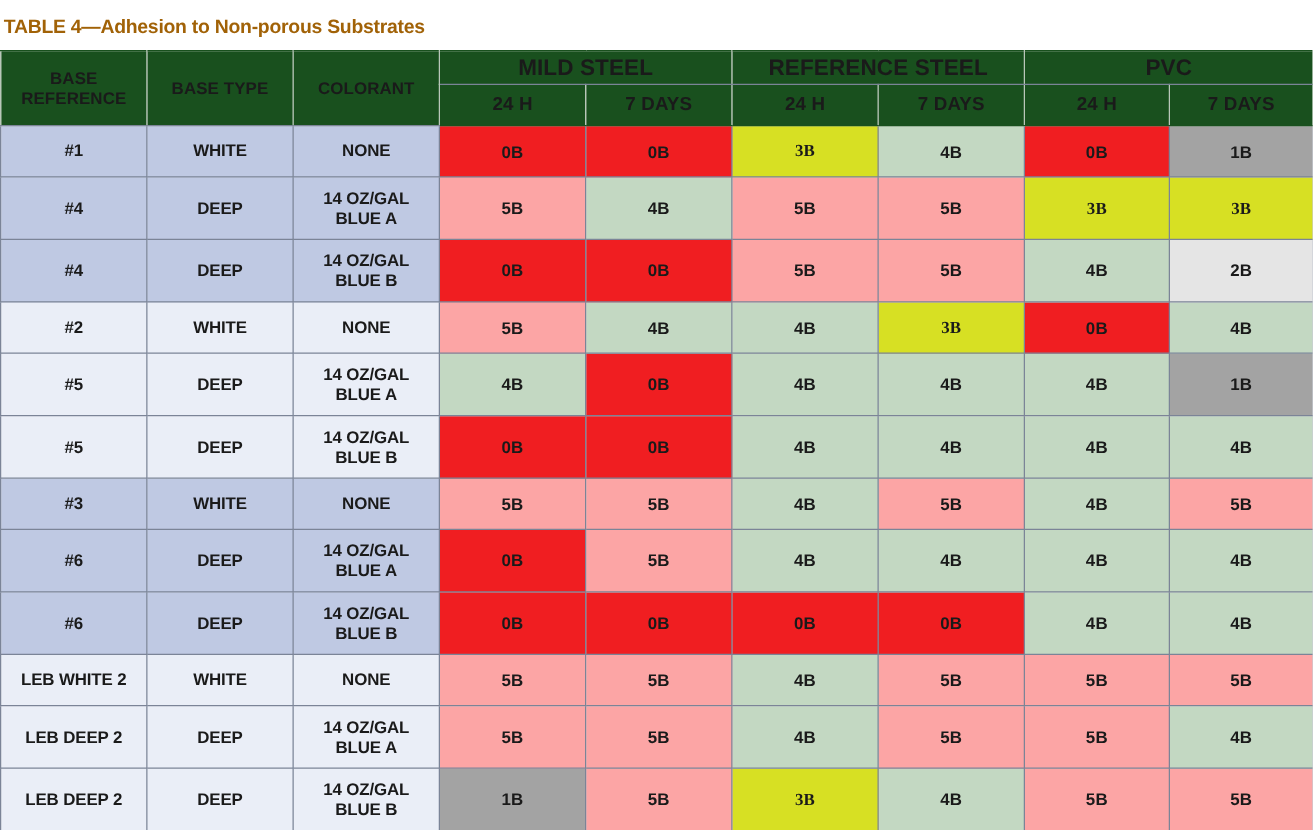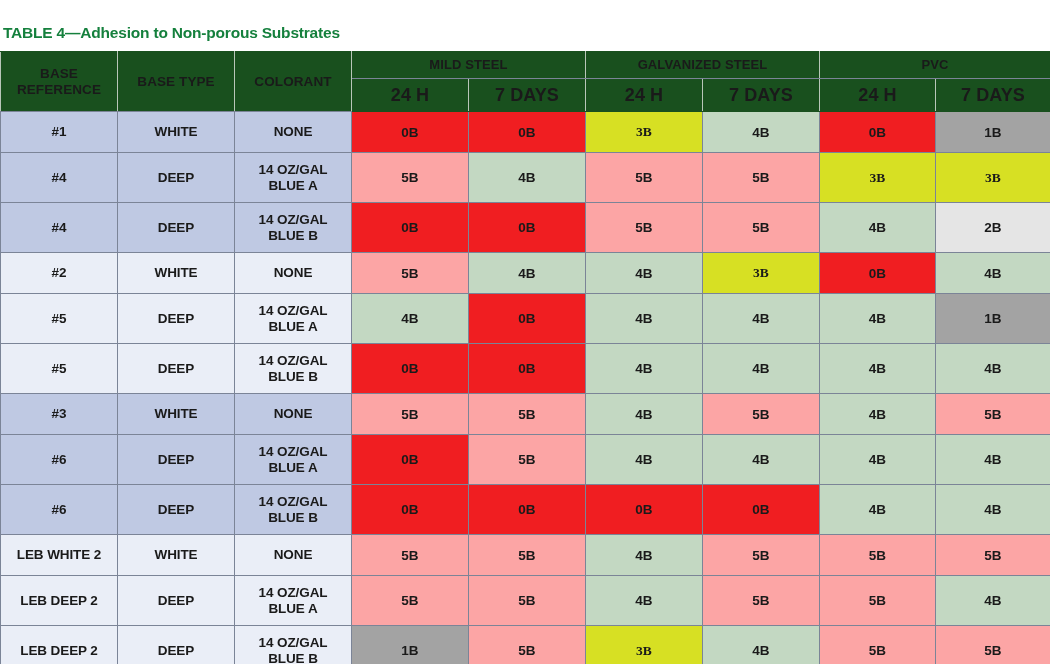--- a/index.html
+++ b/index.html
@@ -15,23 +15,23 @@
   }
   #page {
     position: relative;
     width: 1050px;
     height: 664px;
     overflow: hidden;
   }
   #title {
     font-size: 15.5px;
     font-weight: bold;
-    color: #15803d;
+    color: #a16207;
     letter-spacing: -0.2px;
-    padding: 22px 0 7px 3px;
+    padding: 11px 0 7px 3px;
     height: 22px;
     line-height: 22px;
     white-space: nowrap;
   }
   table.adh {
     border-collapse: collapse;
     table-layout: fixed;
     width: 1050px;
     margin: 0;
   }
@@ -51,25 +51,25 @@
     font-size: 13.5px;
     letter-spacing: 0.1px;
     line-height: 1.12;
   }
   th.corner {
     height: 59px;
     font-size: 13.5px;
   }
   th.grp {
     height: 26px;
-    font-size: 13px;
+    font-size: 18px;
   }
   th.sub {
     height: 32px;
-    font-size: 18px;
+    font-size: 15px;
   }
   thead th.corner, thead th.grp, thead th.sub {
     border-left-color: #b9c6b9;
     border-right-color: #b9c6b9;
   }
   thead tr:first-child th { border-top-color: #19501e; }
   thead tr:last-child th { border-bottom-color: #19501e; }
   
   td.lbl {
     font-size: 13.5px;
@@ -114,21 +114,21 @@
     </colgroup>
     <thead>
       <tr>
         <th class="corner" rowspan="2">
           <span class="two-line">BASE</span>
           <span class="two-line">REFERENCE</span>
         </th>
         <th class="corner" rowspan="2">BASE TYPE</th>
         <th class="corner" rowspan="2">COLORANT</th>
         <th class="grp" colspan="2">MILD STEEL</th>
-        <th class="grp" colspan="2">GALVANIZED STEEL</th>
+        <th class="grp" colspan="2">REFERENCE STEEL</th>
         <th class="grp" colspan="2">PVC</th>
       </tr>
       <tr>
         <th class="sub">24 H</th>
         <th class="sub">7 DAYS</th>
         <th class="sub">24 H</th>
         <th class="sub">7 DAYS</th>
         <th class="sub">24 H</th>
         <th class="sub">7 DAYS</th>
       </tr>

